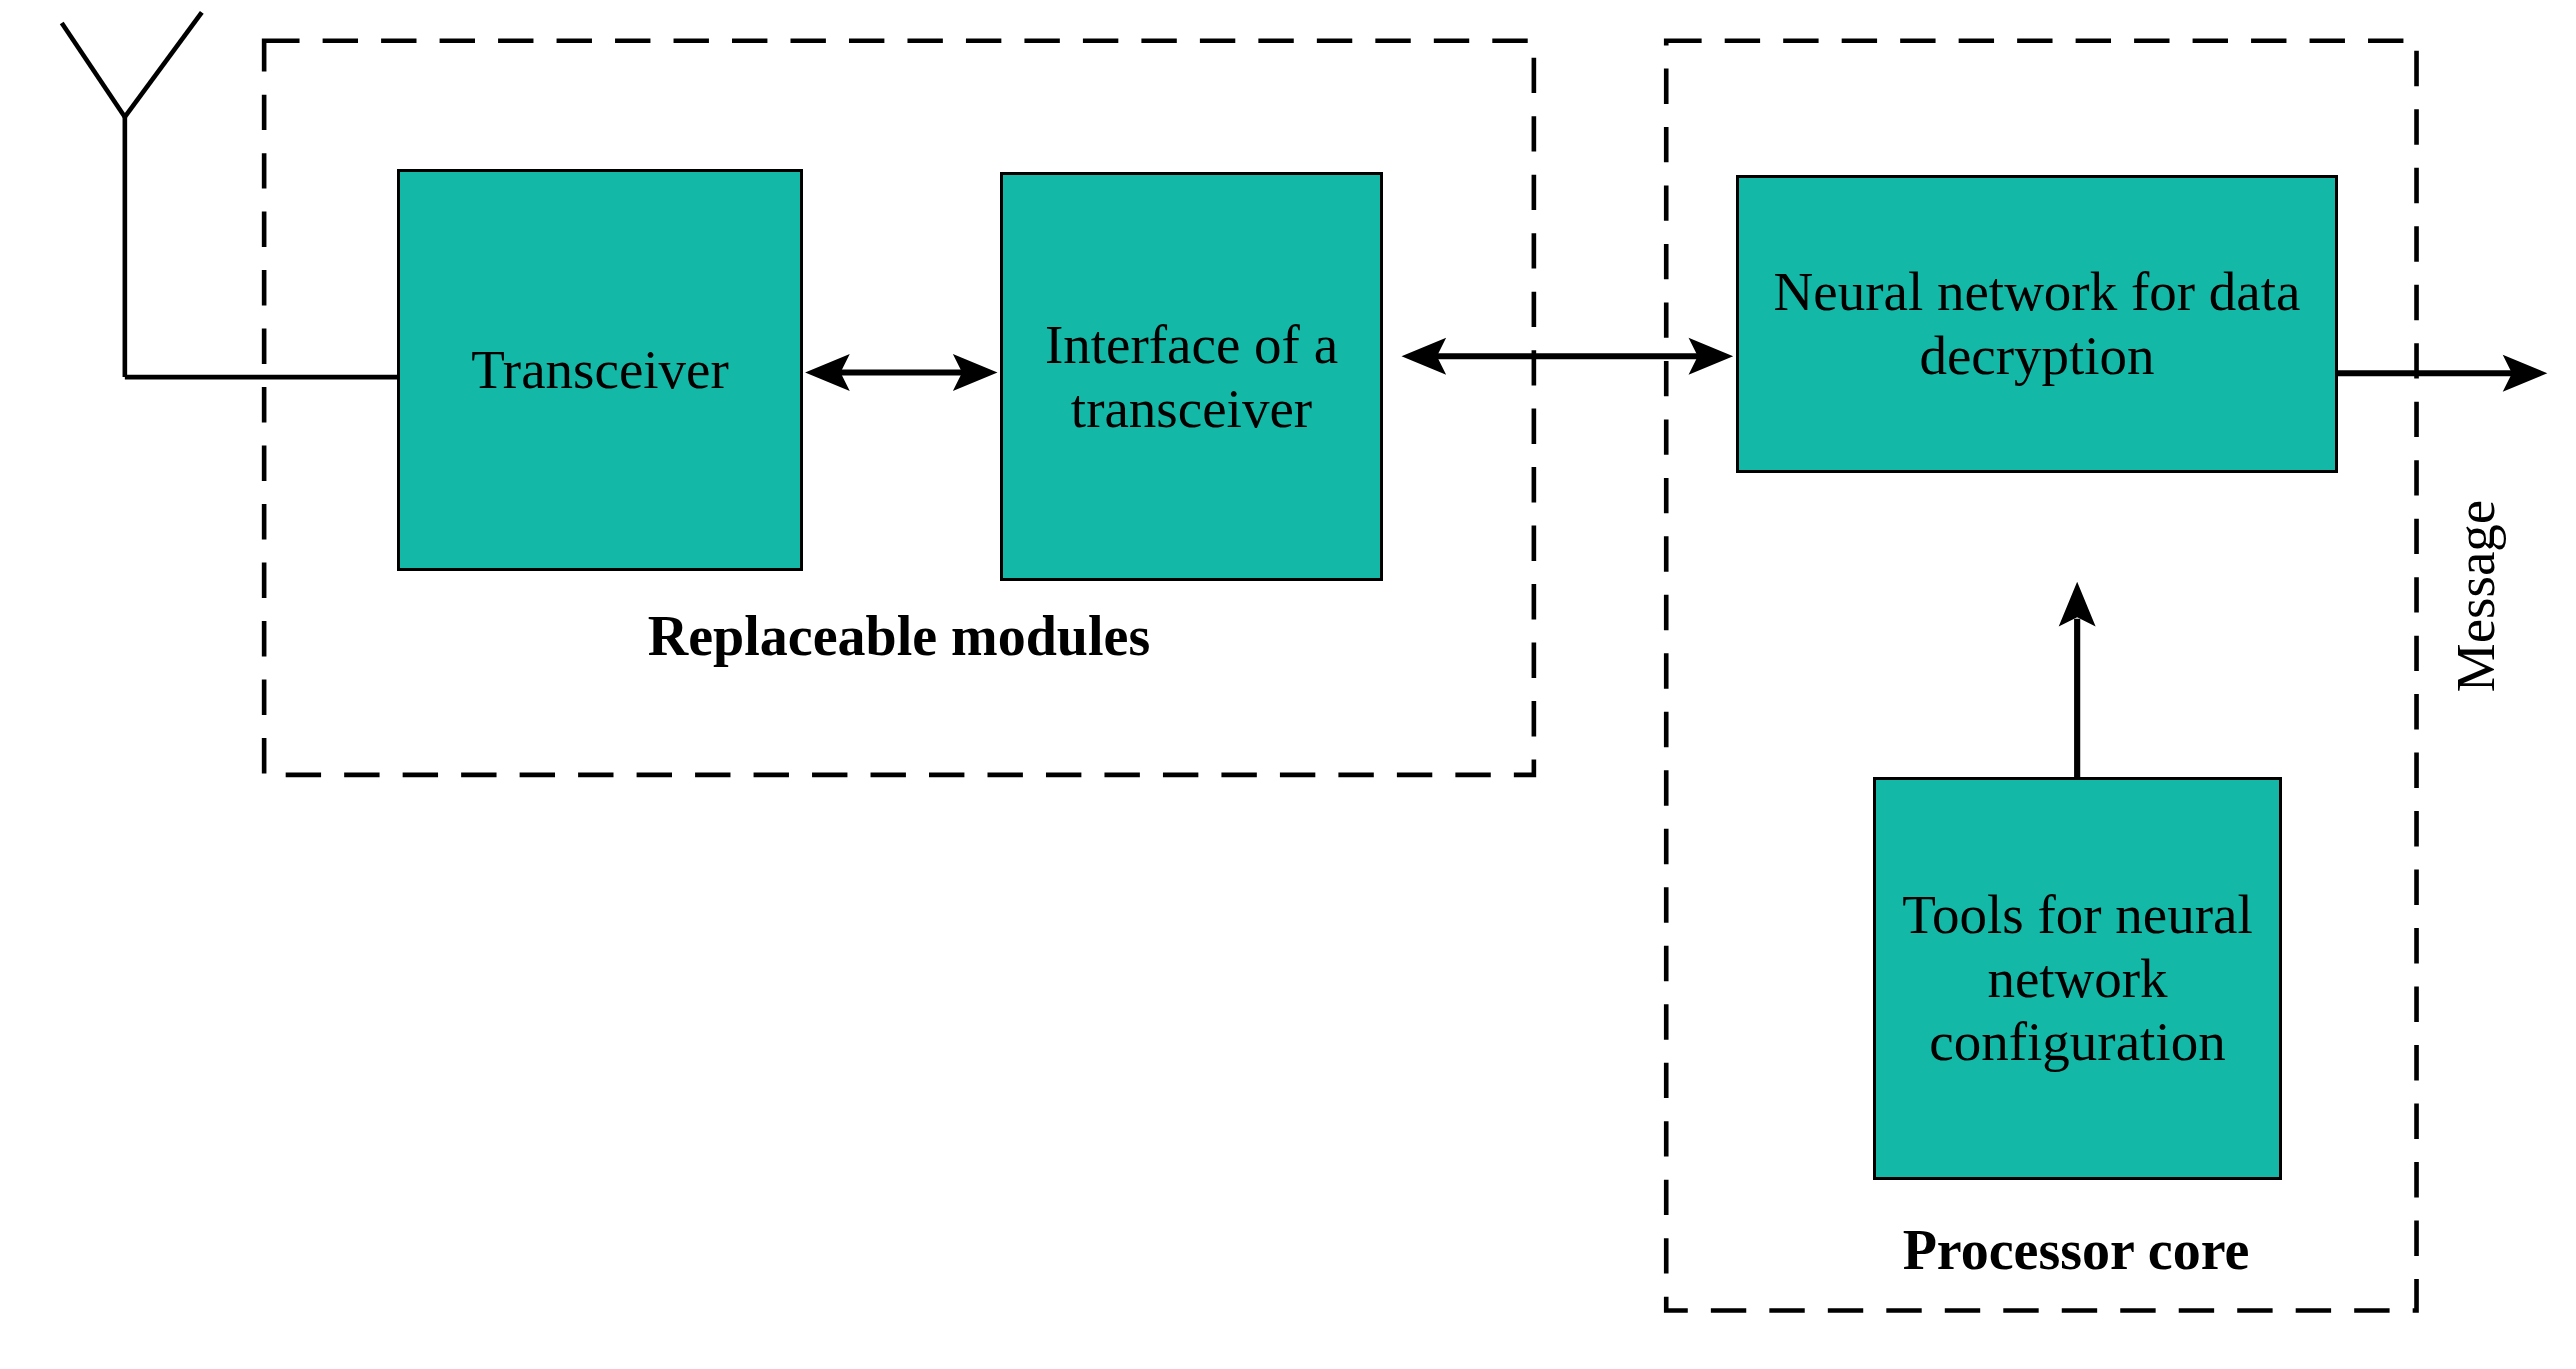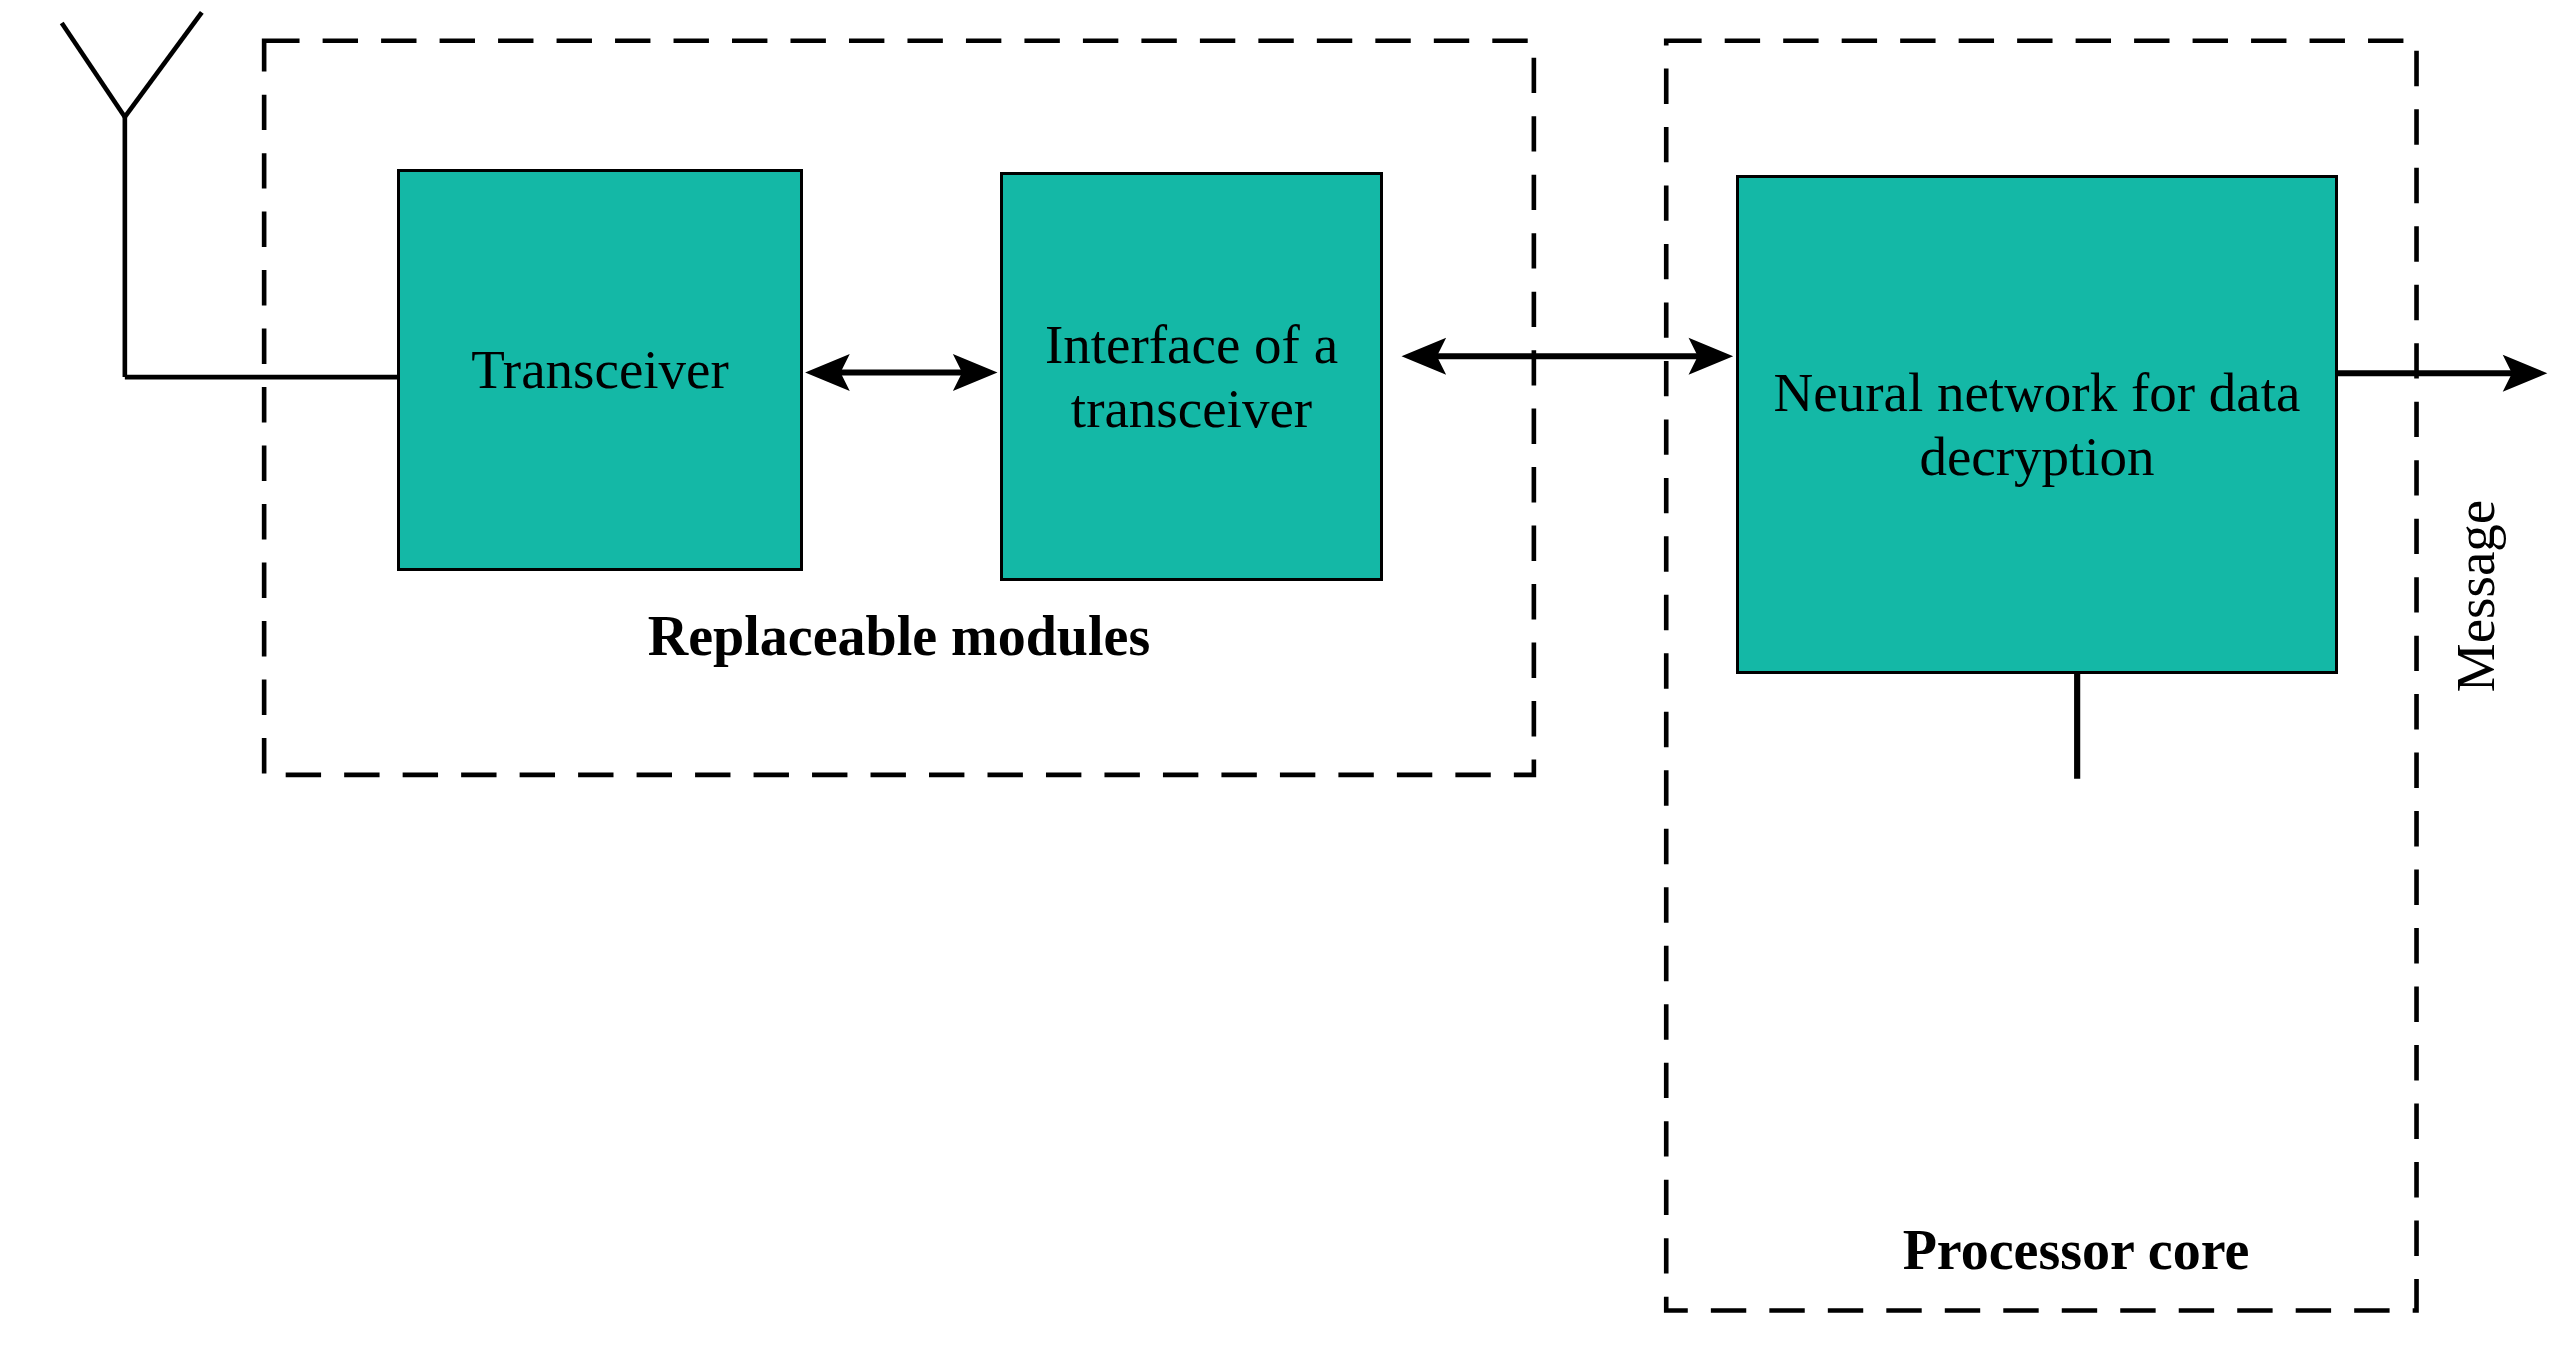--- a/index.html
+++ b/index.html
@@ -84,25 +84,30 @@
 
   <div class="block" style="left:397px; top:169px; width:406px; height:402px;">
     <span>Transceiver</span>
   </div>
 
   <div class="block" style="left:1000px; top:172px; width:383px; height:409px;">
     <span>Interface of a
 transceiver</span>
   </div>
 
-  <div class="block" style="left:1736px; top:175px; width:602px; height:499px;">
+  <div class="block" style="left:1736px; top:175px; width:602px; height:298px;">
     <span>Neural network for data
 decryption</span>
   </div>
 
+  <div class="block" style="left:1873px; top:777px; width:409px; height:403px;">
+    <span>Tools for neural
+network
+configuration</span>
+  </div>
 
   <div class="group-label" style="left:899px; top:636px;text-align:right;">Replaceable modules</div>
 
   <div class="group-label" style="left:2076px; top:1250px;">Processor core</div>
 
   <div class="rotated-label" style="left:2475px; top:596px;">Message</div>
 
 </div>
 
 

